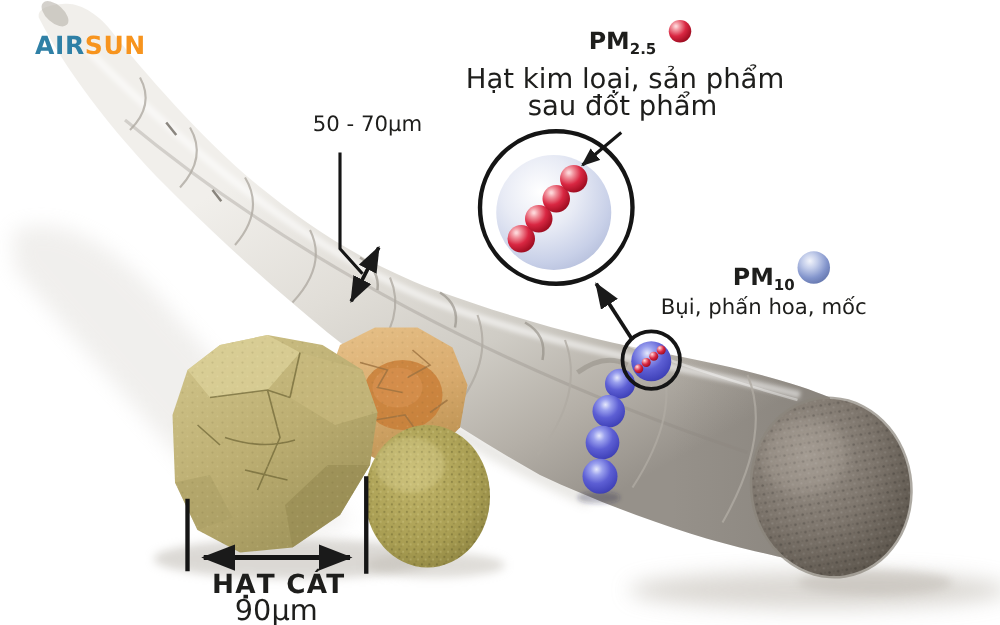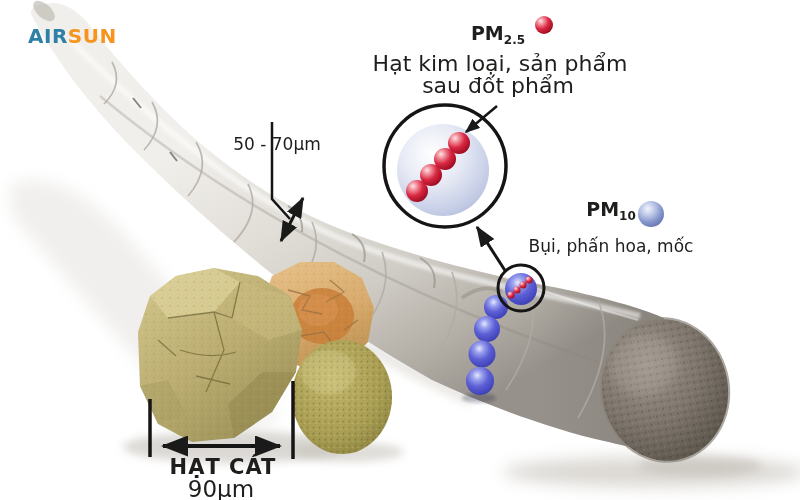--- a/index.html
+++ b/index.html
@@ -274,25 +274,25 @@
 
     <g>
       <line x1="150" y1="399" x2="150" y2="457" stroke="#151515" stroke-width="3.5"></line>
       <line x1="293" y1="381" x2="293" y2="459" stroke="#151515" stroke-width="3.5"></line>
       <line x1="163" y1="446" x2="280" y2="446" stroke="#151515" stroke-width="4" marker-start="url(#ahL)" marker-end="url(#ahL)"></line>
     </g>
   </svg>
 
   <div class="logo"><span class="air">AIR</span><span class="sun">SUN</span></div>
 
-  <div class="lbl" style="left:277px;top:91px;font-size:17px;margin-top:44px;">50 - 70µm</div>
+  <div class="lbl" style="left:294px;top:91px;font-size:17px;">50 - 70µm</div>
 
   <div class="lbl pm-title" style="left:498px;top:23px;"><span>PM</span><sub>2.5</sub></div>
   <div class="lbl desc" style="left:500px;top:52px;">Hạt kim loại, sản phẩm</div>
   <div class="lbl desc" style="left:498px;top:74px;">sau đốt phẩm</div>
 
-  <div class="lbl pm-title" style="left:611px;top:199px;"><span>PM</span><sub>10</sub></div>
+  <div class="lbl pm-title" style="left:611px;top:212px;"><span>PM</span><sub>10</sub></div>
   <div class="lbl b" style="left:223px;top:456px;font-size:21px;letter-spacing:1px;">HẠT CÁT</div>
 
   <div class="lbl desc" style="left:611px;top:237px;font-size:17px;">Bụi, phấn hoa, mốc</div>
   <div class="lbl" style="left:221px;top:477px;font-size:23px;">90µm</div>
 
 </div>
 
 </body></html>

